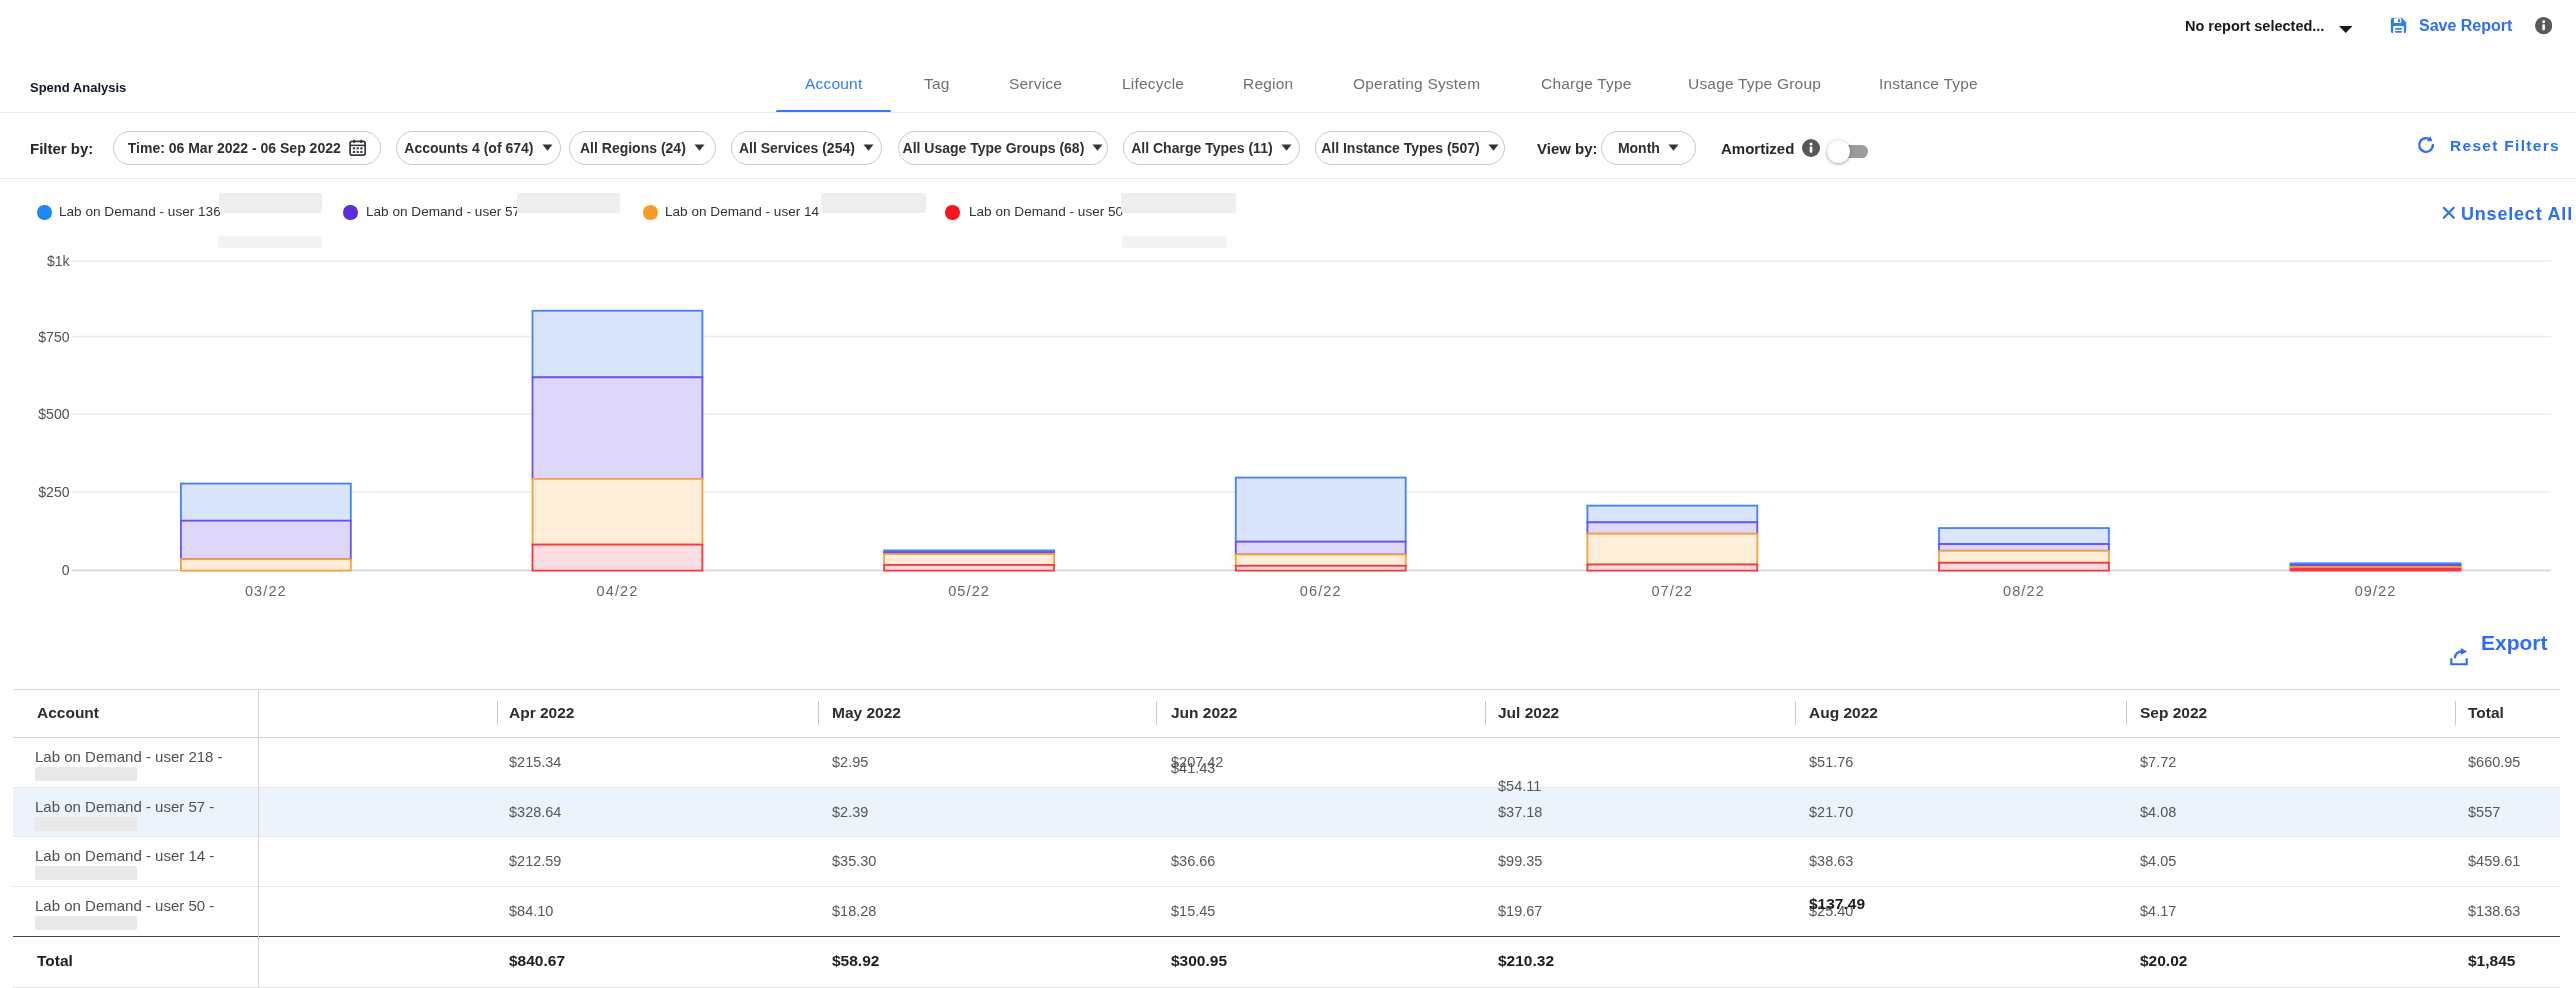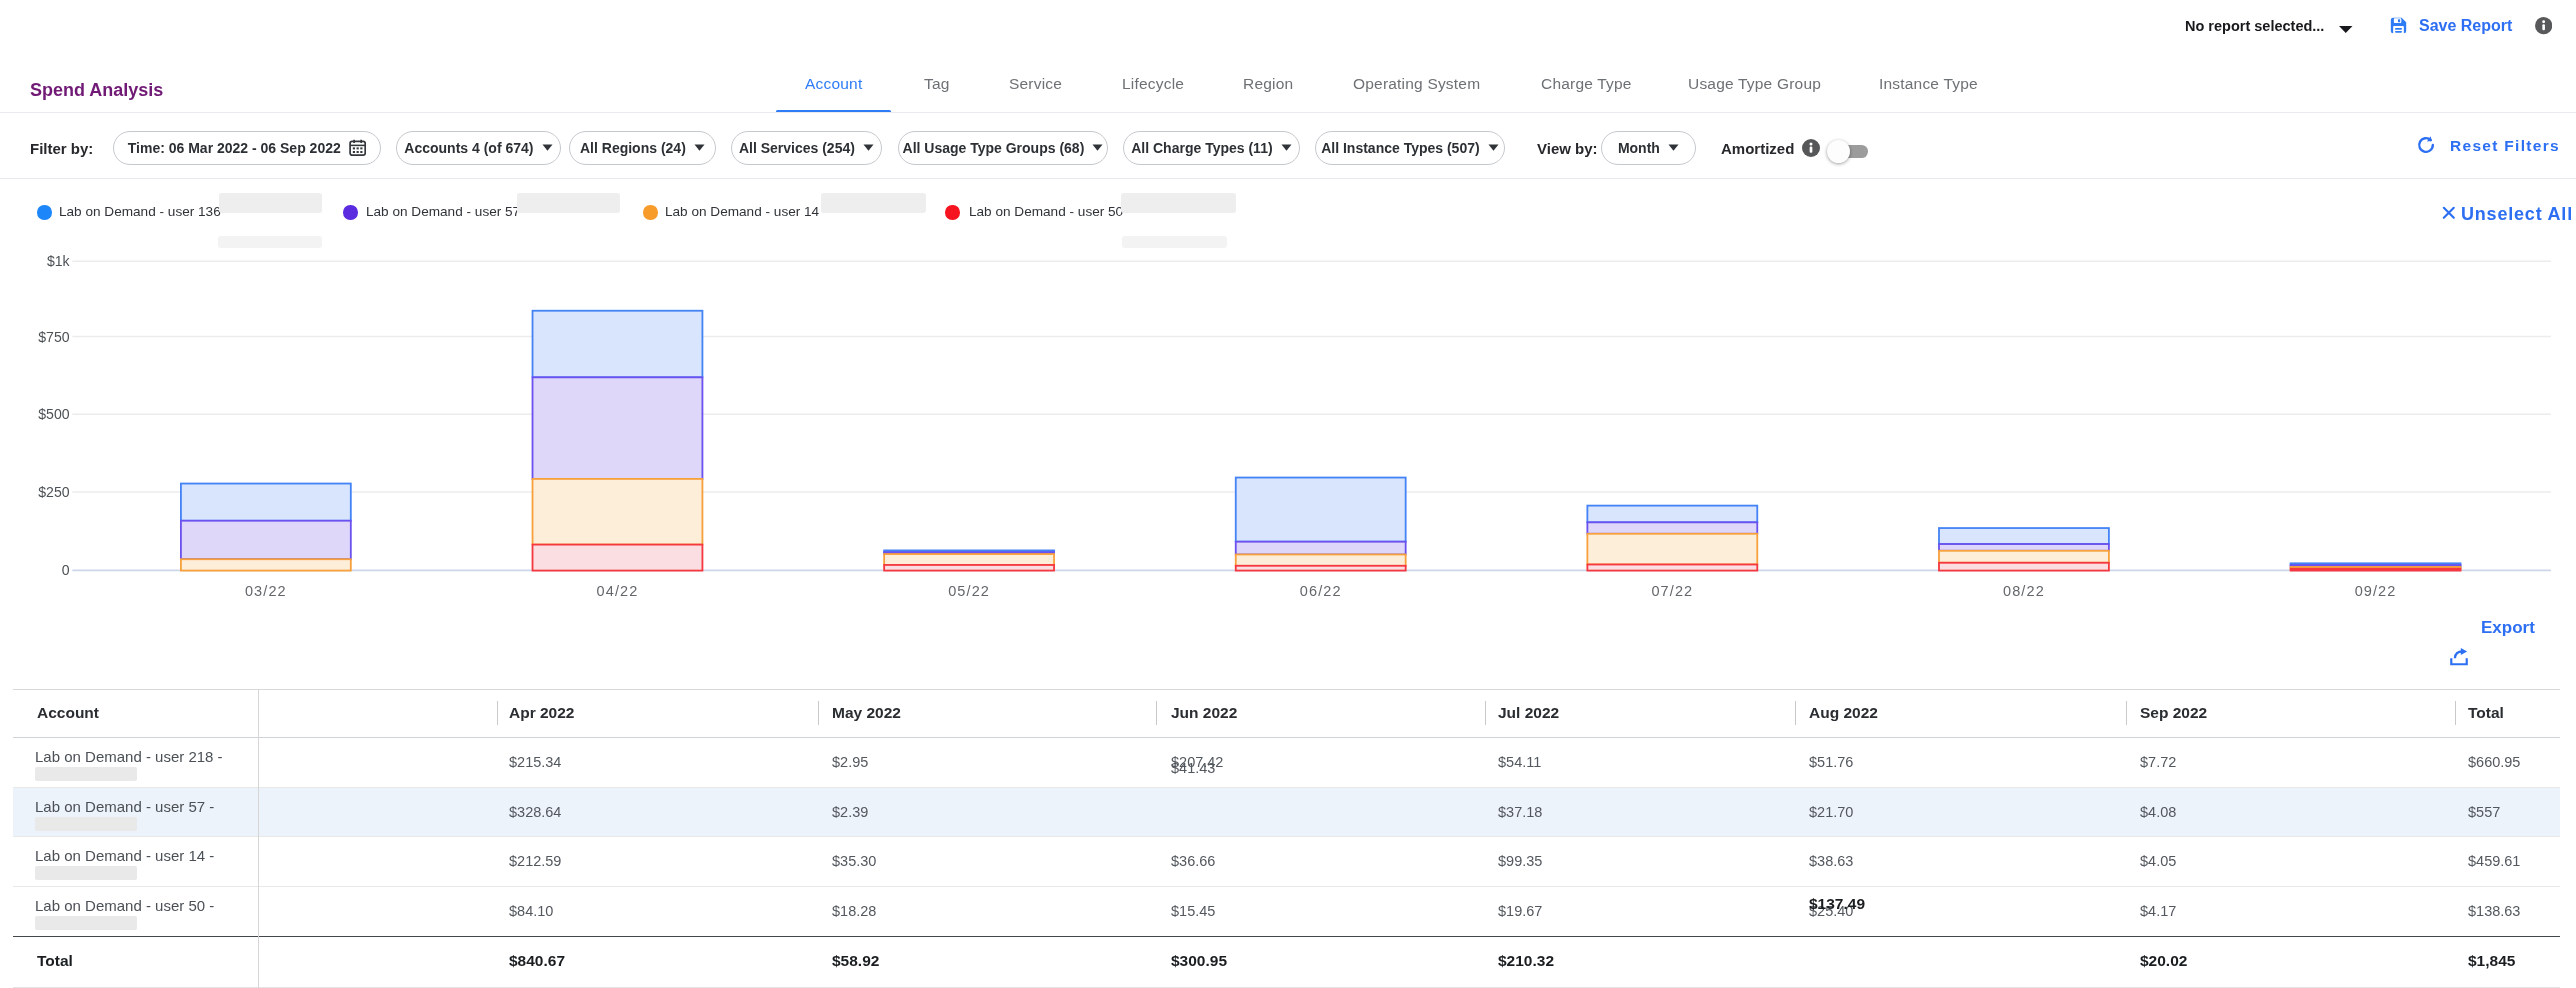--- a/index.html
+++ b/index.html
@@ -83,21 +83,21 @@
         <rect x="6.6" y="13.4" width="7.8" height="1.8" rx="0.9" fill="#2e7cf5"></rect>
         <rect x="6.6" y="16.6" width="7.8" height="1.8" rx="0.9" fill="#2e7cf5"></rect>
       </svg></div>
 <div class="abs blue" style="left:2419px;top:17px;font-size:16px">Save Report</div>
 <div class="abs" style="left:2535px;top:17.3px"><svg width="17.3" height="17.3" viewBox="0 0 20 20">
         <circle cx="10" cy="10" r="10" fill="#58595b"></circle>
         <circle cx="10" cy="5.6" r="1.7" fill="#fff"></circle>
         <rect x="8.5" y="8.4" width="3" height="7" rx="1.2" fill="#fff"></rect>
       </svg></div>
 
-<div class="abs" style="left:30px;top:80px;font-size:18px;font-weight:bold;color:#701a75">Spend Analysis</div>
+<div class="abs" style="left:30px;top:80px;font-size:13px;font-weight:bold;color:#0f172a">Spend Analysis</div>
 <div class="abs tab tabact" style="left:805px;top:75px">Account</div>
     <div class="abs tab" style="left:924px;top:75px">Tag</div>
     <div class="abs tab" style="left:1009px;top:75px">Service</div>
     <div class="abs tab" style="left:1122px;top:75px">Lifecycle</div>
     <div class="abs tab" style="left:1243px;top:75px">Region</div>
     <div class="abs tab" style="left:1353px;top:75px">Operating System</div>
     <div class="abs tab" style="left:1541px;top:75px">Charge Type</div>
     <div class="abs tab" style="left:1688px;top:75px">Usage Type Group</div>
     <div class="abs tab" style="left:1879px;top:75px">Instance Type</div>
 <div class="abs" style="left:776px;top:110px;width:115px;height:3.2px;background:#2e7cf6;border-radius:1.8px"></div>
@@ -196,21 +196,21 @@
 <div class="abs" style="left:2442px;top:206px"><svg width="13.6" height="13.6" viewBox="0 0 15 15">
         <path d="M2 2 13 13M13 2 2 13" stroke="#2d6ff2" stroke-width="2.4" stroke-linecap="round"></path>
       </svg></div>
 <div class="abs blue" style="left:2461px;top:204px;font-size:18px;letter-spacing:0.8px">Unselect All</div>
 
 <div class="abs" style="left:2449px;top:647px"><svg width="20" height="20" viewBox="0 0 22 22">
         <path d="M2.5 12.5v6.5h17v-6.5" fill="none" stroke="#2d6ff2" stroke-width="2.4"></path>
         <path d="M6.5 12.5c0-5 3.5-7.5 8-7.5" fill="none" stroke="#2d6ff2" stroke-width="2.6"></path>
         <path d="M13 1.2 20 4.9 13 8.8z" fill="#2d6ff2"></path>
       </svg></div>
-<div class="abs blue" style="left:2481px;top:618px;font-size:17px">Export</div>
+<div class="abs blue" style="left:2481px;top:631px;font-size:21px">Export</div>
 
 <div class="abs" style="left:12.7px;top:787px;width:2547px;height:50px;background:#edf3fa"></div>
     <div class="abs" style="left:12.7px;top:689px;width:2547px;height:0;border-top:1.4px solid #d9d9d9"></div>
     <div class="abs" style="left:12.7px;top:737px;width:2547px;height:0;border-top:1.4px solid #cfd2d6"></div>
     <div class="abs" style="left:12.7px;top:787px;width:2547px;height:0;border-top:0.9px solid #e8e8e8"></div>
     <div class="abs" style="left:12.7px;top:836px;width:2547px;height:0;border-top:0.9px solid #e8e8e8"></div>
     <div class="abs" style="left:12.7px;top:886px;width:2547px;height:0;border-top:0.9px solid #e8e8e8"></div>
     <div class="abs" style="left:12.7px;top:936px;width:2547px;height:0;border-top:1.8px solid #43464a"></div>
     <div class="abs" style="left:12.7px;top:987px;width:2547px;height:0;border-top:0.9px solid #e3e3e3"></div>
     <div class="abs" style="left:258px;top:689px;width:0;height:299px;border-left:0.9px solid #d6d6d6"></div>
@@ -227,21 +227,21 @@
     <div class="abs th" style="left:1171px;top:704px">Jun 2022</div>
     <div class="abs th" style="left:1498px;top:704px">Jul 2022</div>
     <div class="abs th" style="left:1809px;top:704px">Aug 2022</div>
     <div class="abs th" style="left:2140px;top:704px">Sep 2022</div>
     <div class="abs th" style="left:2468px;top:704px">Total</div>
     <div class="abs acc" style="left:35px;top:748px">Lab on Demand - user 218 -</div>
     <div class="abs blur2" style="left:35px;top:767px;width:102px;height:13.6px"></div>
     <div class="abs val" style="left:509px;top:754px">$215.34</div>
     <div class="abs val" style="left:832px;top:754px">$2.95</div>
     <div class="abs val" style="left:1171px;top:754px">$207.42</div>
-    <div class="abs val" style="left:1498px;top:754px">$54.11</div>
+    <div class="abs val" style="left:1498px;top:778px">$54.11</div>
     <div class="abs val" style="left:1809px;top:754px">$51.76</div>
     <div class="abs val" style="left:2140px;top:754px">$7.72</div>
     <div class="abs val" style="left:2468px;top:754px">$660.95</div>
     <div class="abs acc" style="left:35px;top:798px">Lab on Demand - user 57 -</div>
     <div class="abs blur2" style="left:35px;top:817px;width:102px;height:13.6px"></div>
     <div class="abs val" style="left:509px;top:804px">$328.64</div>
     <div class="abs val" style="left:832px;top:804px">$2.39</div>
     <div class="abs val" style="left:1171px;top:760px">$41.43</div>
     <div class="abs val" style="left:1498px;top:804px">$37.18</div>
     <div class="abs val" style="left:1809px;top:804px">$21.70</div>

